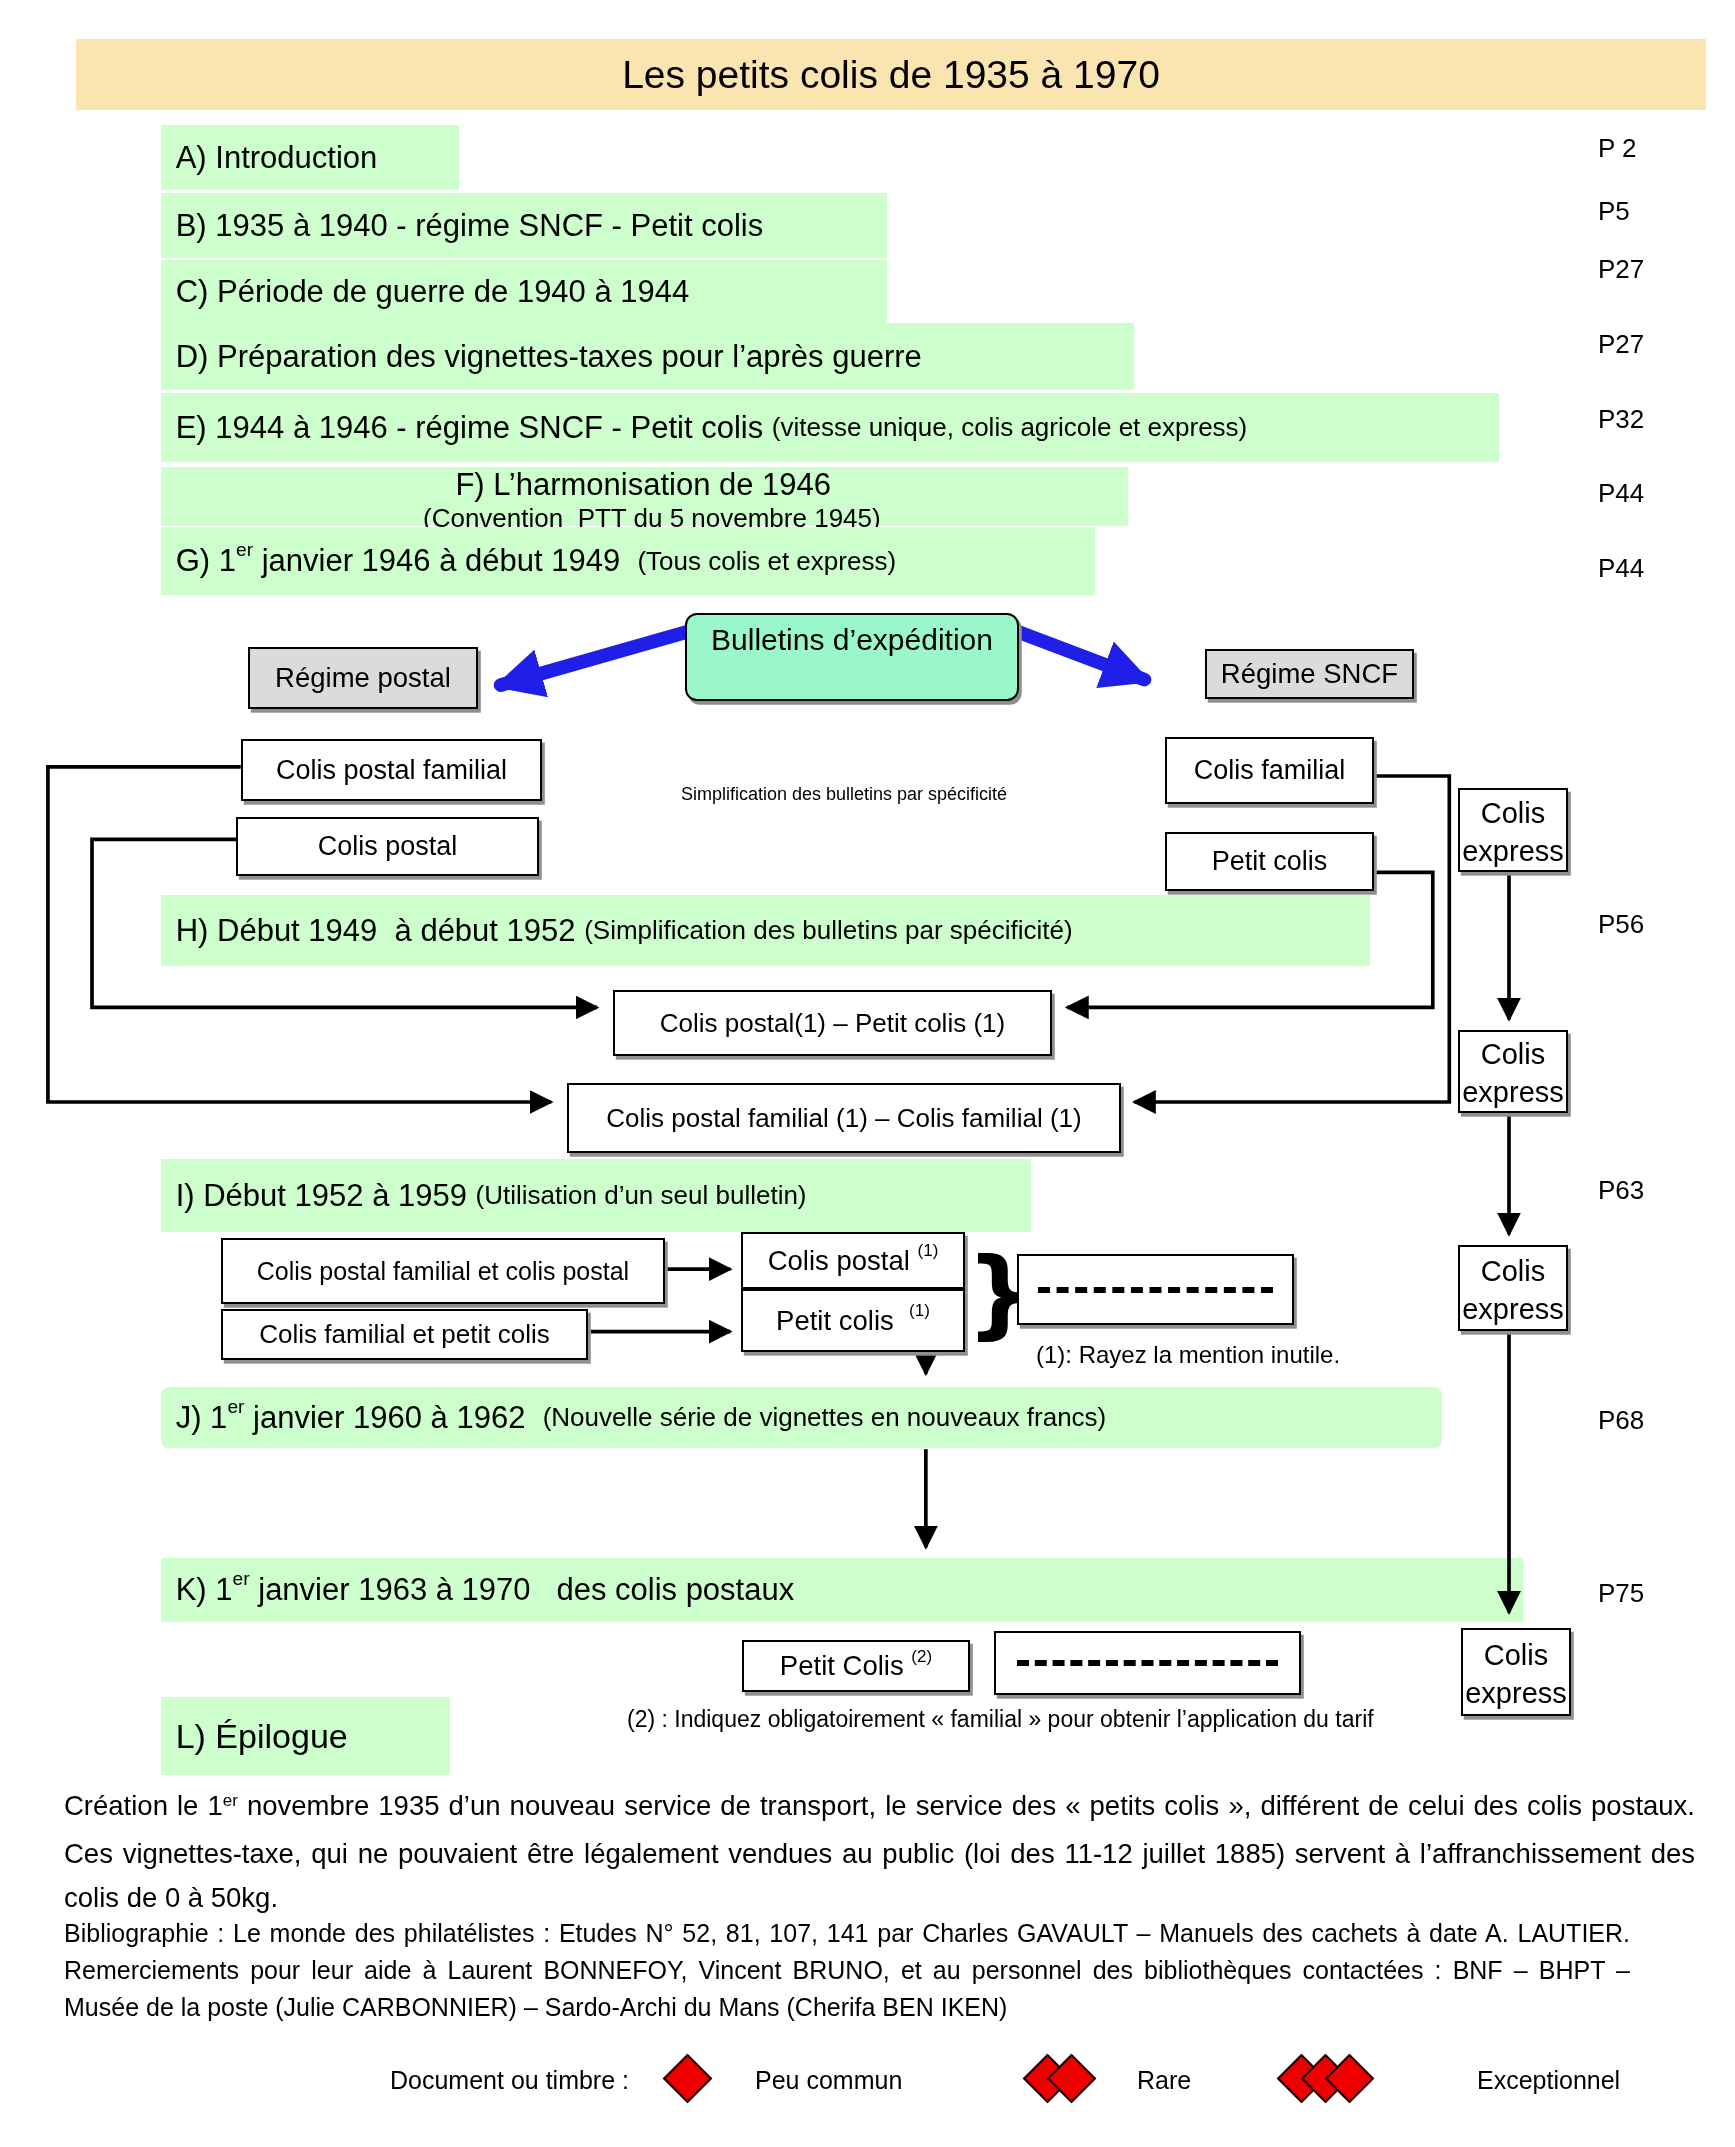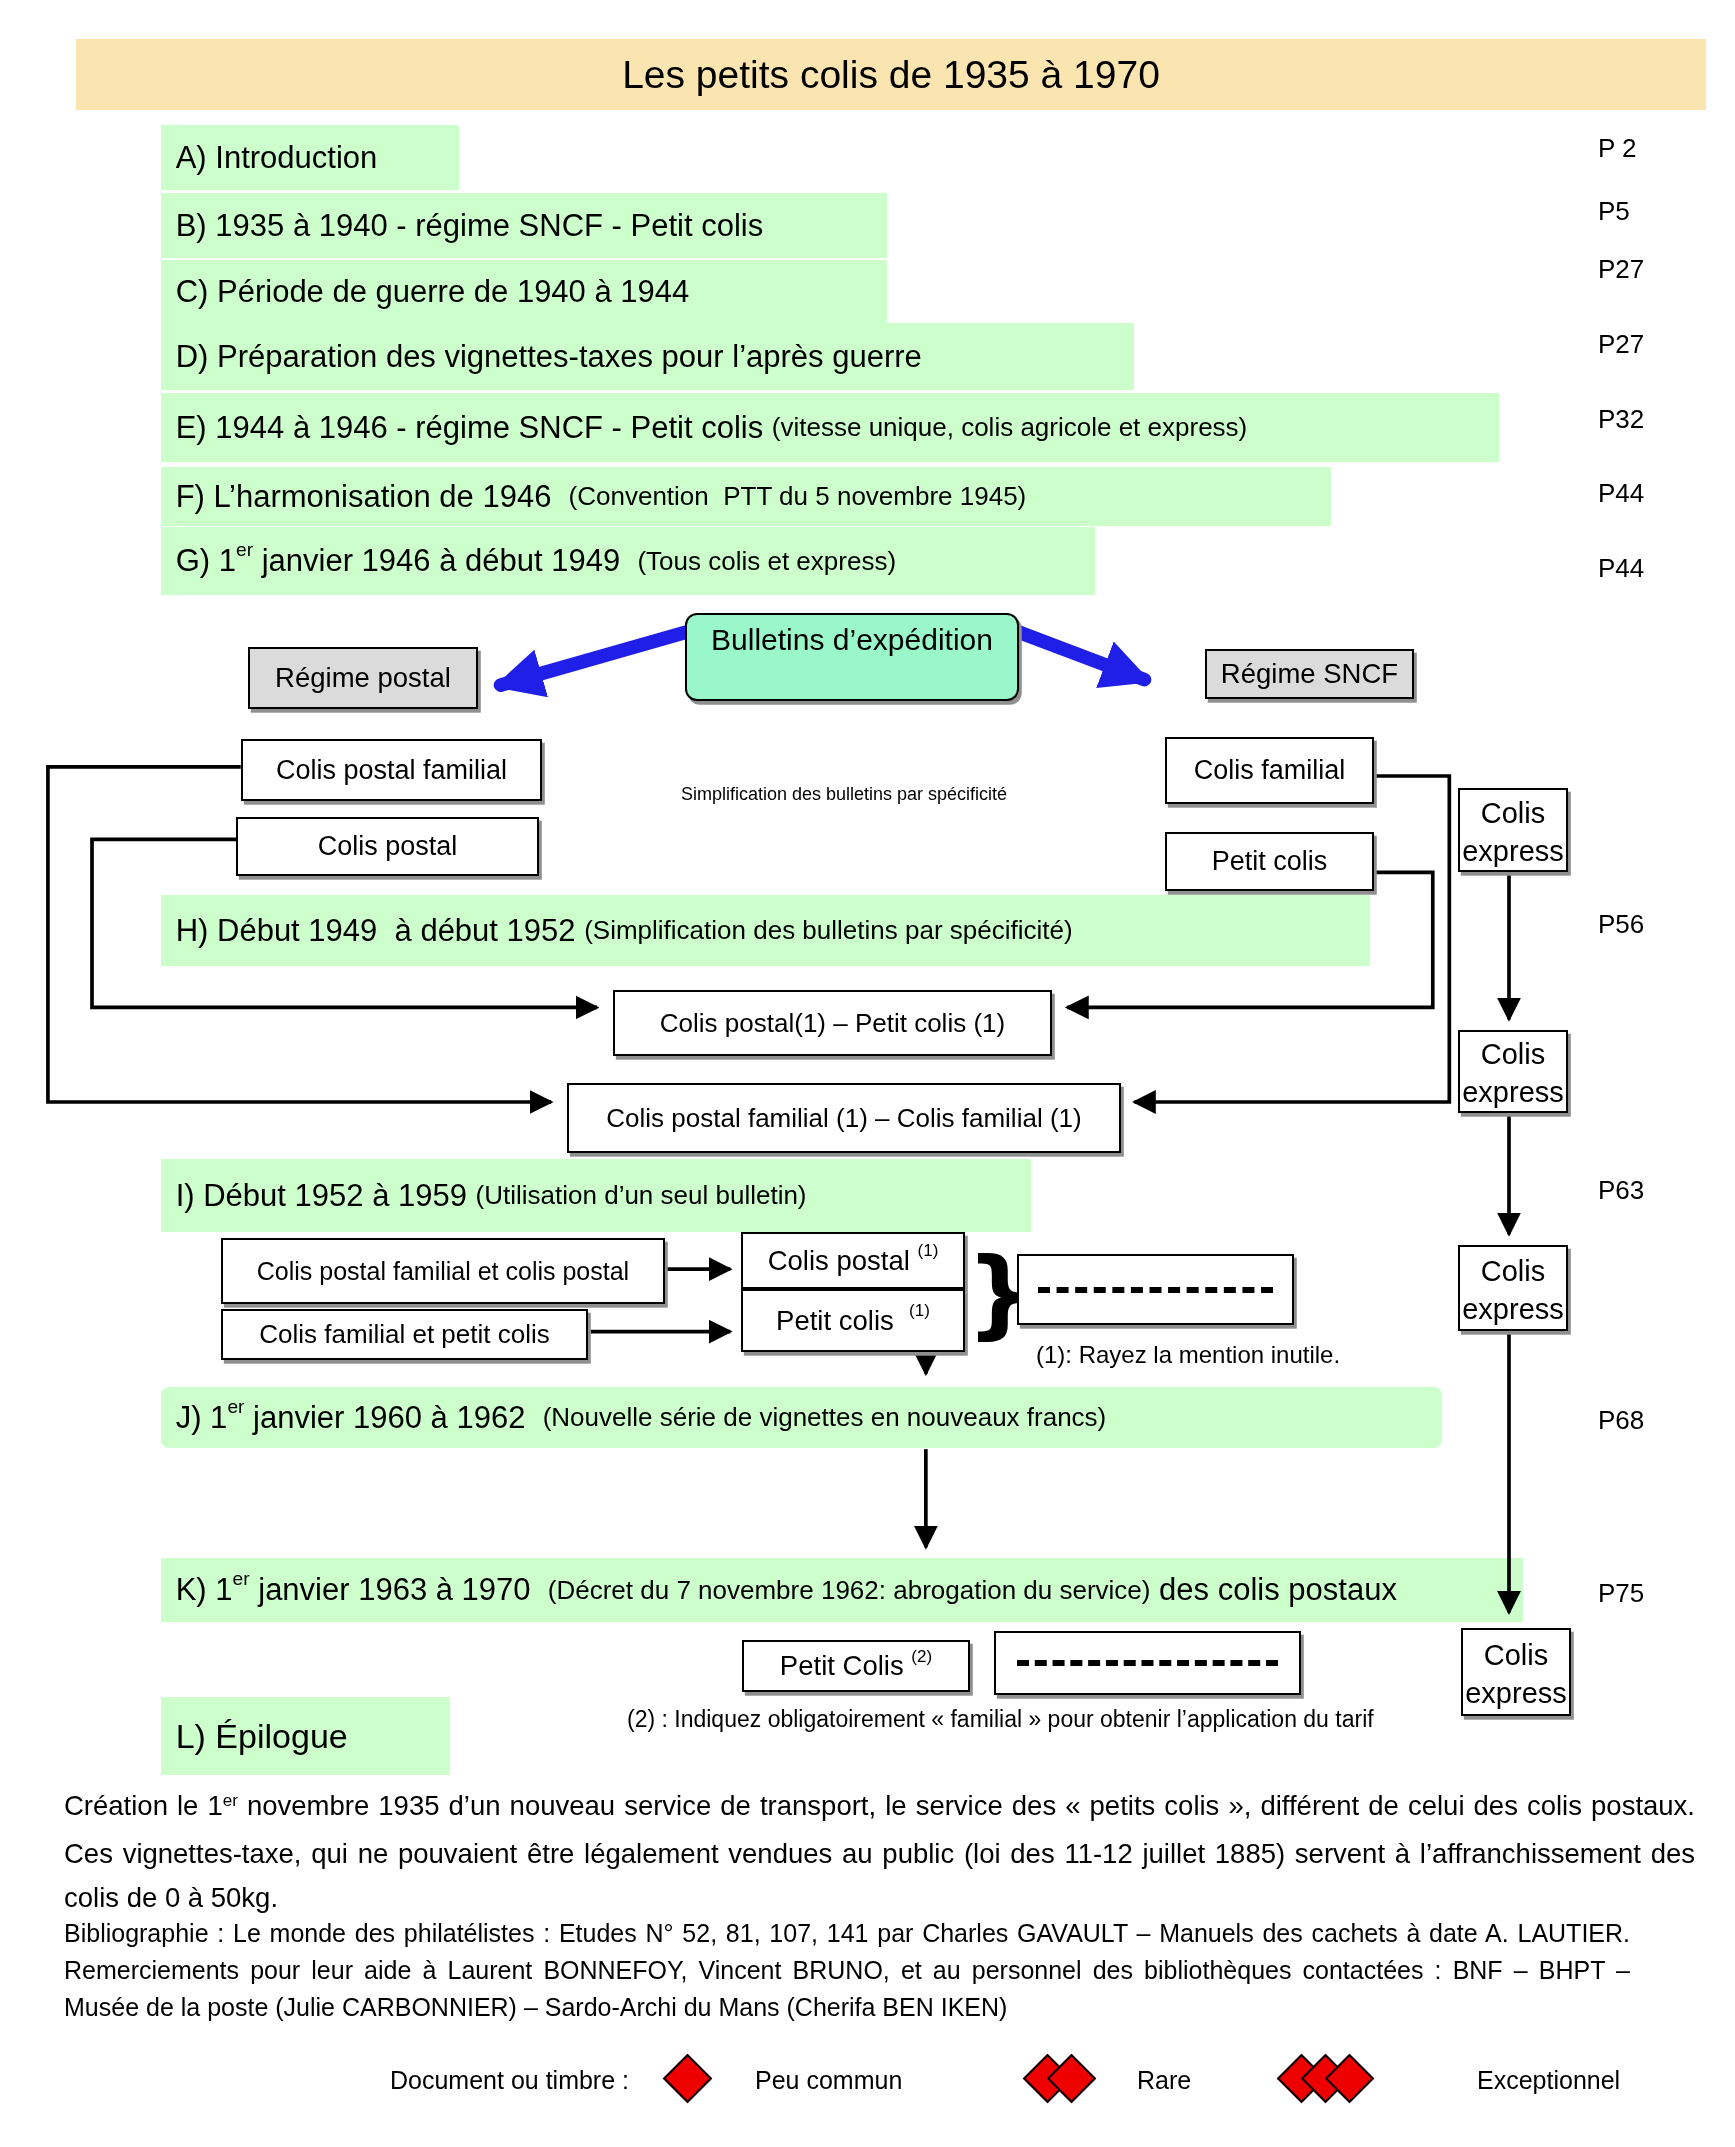--- a/index.html
+++ b/index.html
@@ -50,32 +50,32 @@
   <div class="bar" style="top:125px;width:298px;height:65px;">
     <span>A) Introduction</span></div>
   <div class="bar" style="top:193px;width:726px;height:65px;">
     <span>B) 1935 à 1940 - régime SNCF - Petit colis</span></div>
   <div class="bar" style="top:260px;width:726px;height:63px;">
     <span>C) Période de guerre de 1940 à 1944</span></div>
   <div class="bar" style="top:323px;width:973px;height:67px;">
     <span>D) Préparation des vignettes-taxes pour l’après guerre</span></div>
   <div class="bar" style="top:393px;width:1338px;height:69px;">
     <span>E) 1944 à 1946 - régime SNCF - Petit colis </span><span class="note">(vitesse unique, colis agricole et express)</span></div>
-  <div class="bar" style="top:467px;width:1170px;height:59px;">
+  <div class="bar" style="top:467px;width:967px;height:59px;flex-direction:column;">
     <span>F) L’harmonisation de 1946  </span><span class="note">(Convention  PTT du 5 novembre 1945)</span></div>
   <div class="bar" style="top:527px;width:934px;height:68px;">
     <span>G) 1</span><span class="s">er</span><span> janvier 1946 à début 1949  </span><span class="note">(Tous colis et express)</span></div>
   <div class="bar" style="top:895px;width:1209px;height:71px;">
     <span>H) Début 1949  à début 1952 </span><span class="note">(Simplification des bulletins par spécificité)</span></div>
   <div class="bar" style="top:1159px;width:870px;height:73px;">
     <span>I) Début 1952 à 1959 </span><span class="note">(Utilisation d’un seul bulletin)</span></div>
   <div class="bar" style="top:1387px;width:1281px;height:61px;border-radius:8px;">
     <span>J) 1</span><span class="s">er</span><span> janvier 1960 à 1962  </span><span class="note">(Nouvelle série de vignettes en nouveaux francs)</span></div>
   <div class="bar" style="top:1558px;width:1362px;height:64px;">
-    <span>K) 1</span><span class="s">er</span><span> janvier 1963 à 1970  </span><span class="note">(Décret du 7 novembre 1962: abrogation du service)</span><span> des colis postaux</span></div>
+    <span>K) 1</span><span class="s">er</span><span> janvier 1963 à 1970  </span><span> des colis postaux</span></div>
   <div class="bar" style="top:1697px;width:289px;height:78px;font-size:34px;">
     <span>L) Épilogue</span></div>
 
   <div class="pnum" style="top:133px;">P 2</div>
   <div class="pnum" style="top:196px;">P5</div>
   <div class="pnum" style="top:254px;">P27</div>
   <div class="pnum" style="top:329px;">P27</div>
   <div class="pnum" style="top:404px;">P32</div>
   <div class="pnum" style="top:478px;">P44</div>
   <div class="pnum" style="top:553px;">P44</div>

